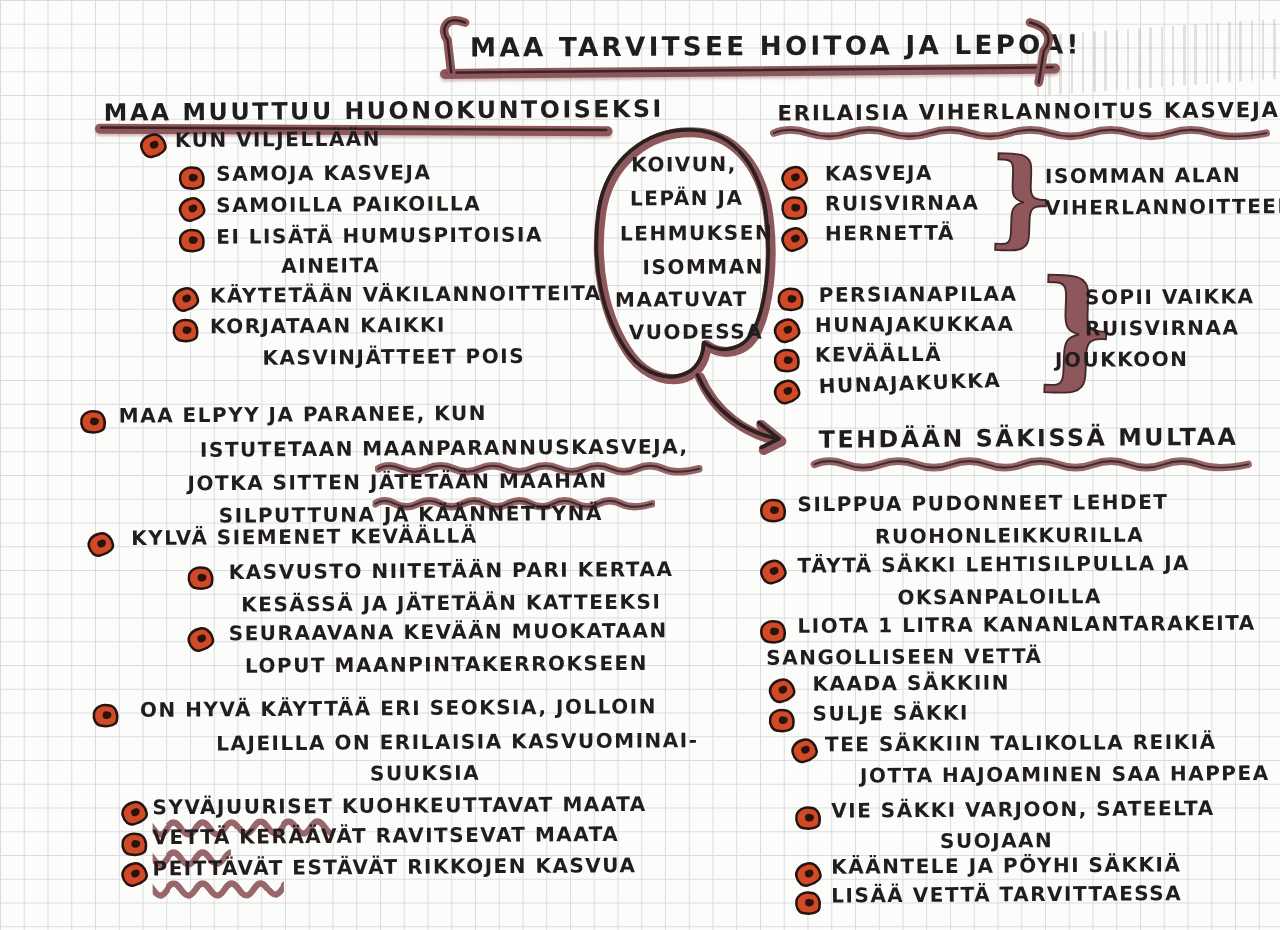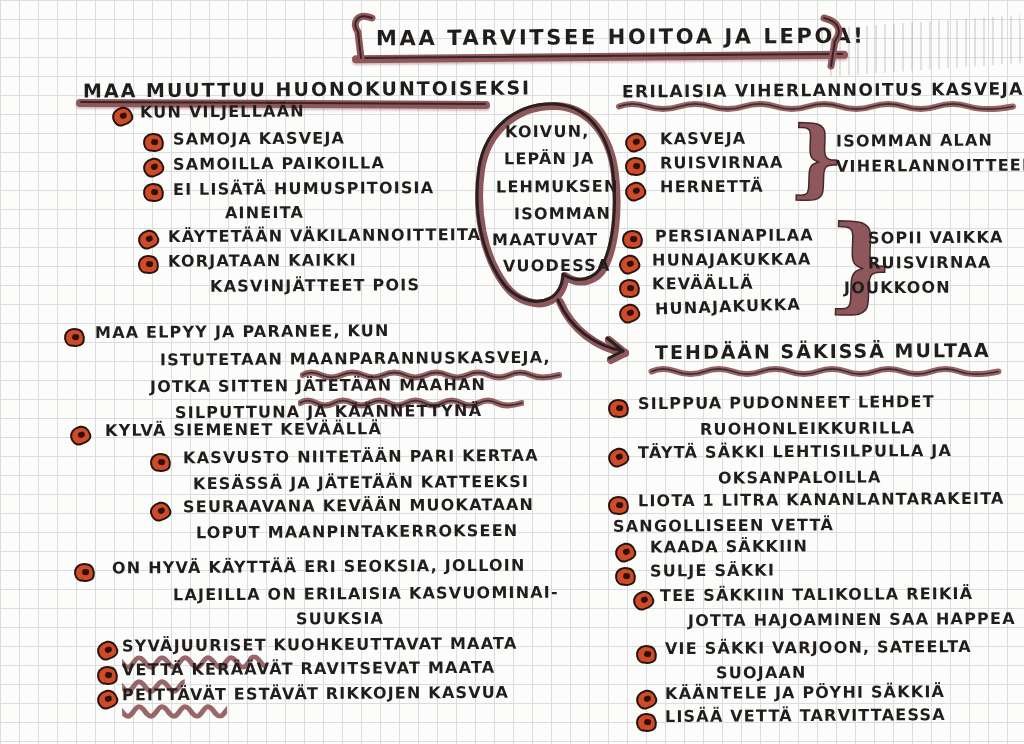--- a/index.html
+++ b/index.html
@@ -196,19 +196,19 @@
   <div class="hw" style="left:613px;top:516px">SANGOLLISEEN VETTÄ</div>
   <i class="bullet" style="left:615px;top:543px"></i>
   <div class="hw" style="left:650px;top:537px">KAADA SÄKKIIN</div>
   <i class="bullet" style="left:615px;top:567px"></i>
   <div class="hw" style="left:650px;top:561px">SULJE SÄKKI</div>
   <i class="bullet" style="left:633px;top:591px"></i>
   <div class="hw" style="left:660px;top:585px">TEE SÄKKIIN TALIKOLLA REIKIÄ</div>
   <div class="hw" style="left:688px;top:610px">JOTTA HAJOAMINEN SAA HAPPEA</div>
   <i class="bullet" style="left:636px;top:645px"></i>
   <div class="hw" style="left:665px;top:638px">VIE SÄKKI VARJOON, SATEELTA</div>
-  <div class="hw" style="left:716px;top:663px">SUOJAAN</div>
+  <div class="hw" style="left:752px;top:663px">SUOJAAN</div>
   <i class="bullet" style="left:636px;top:690px"></i>
   <div class="hw" style="left:665px;top:683px">KÄÄNTELE JA PÖYHI SÄKKIÄ</div>
   <i class="bullet" style="left:636px;top:713px"></i>
   <div class="hw" style="left:665px;top:706px">LISÄÄ VETTÄ TARVITTAESSA</div>
 
 </div>
 
 </body></html>

